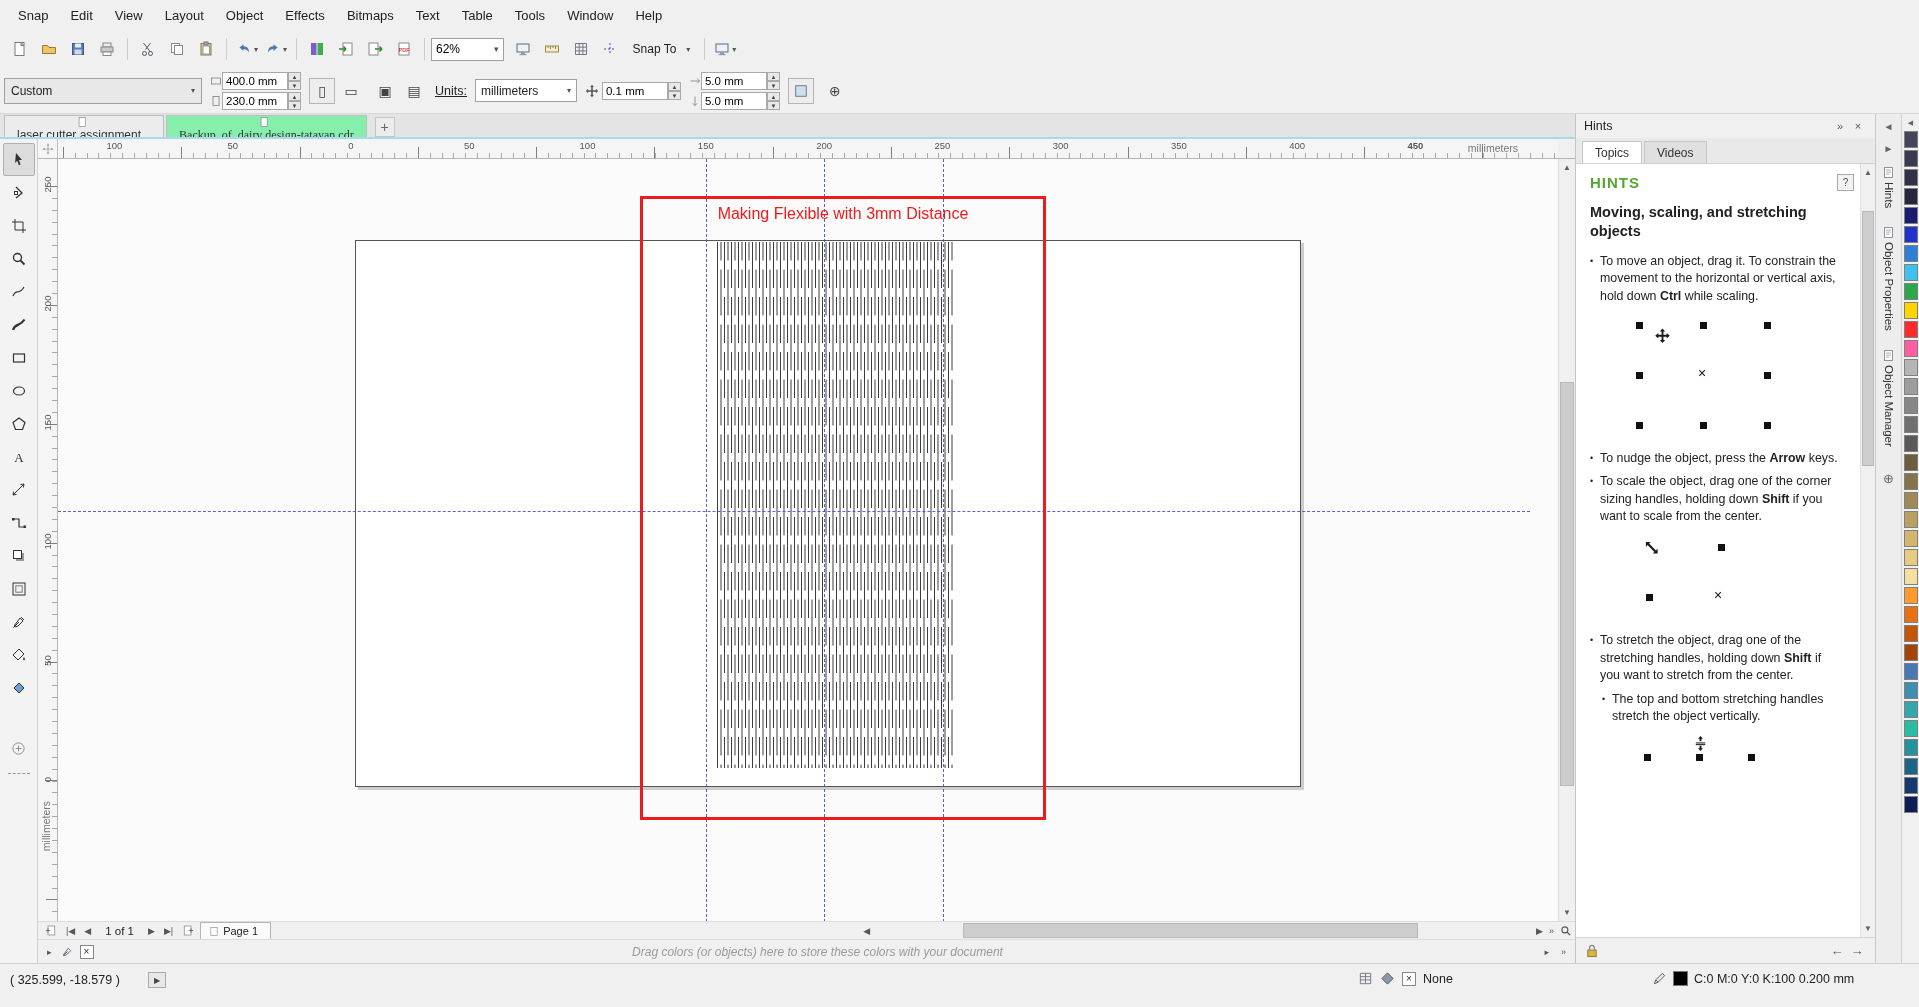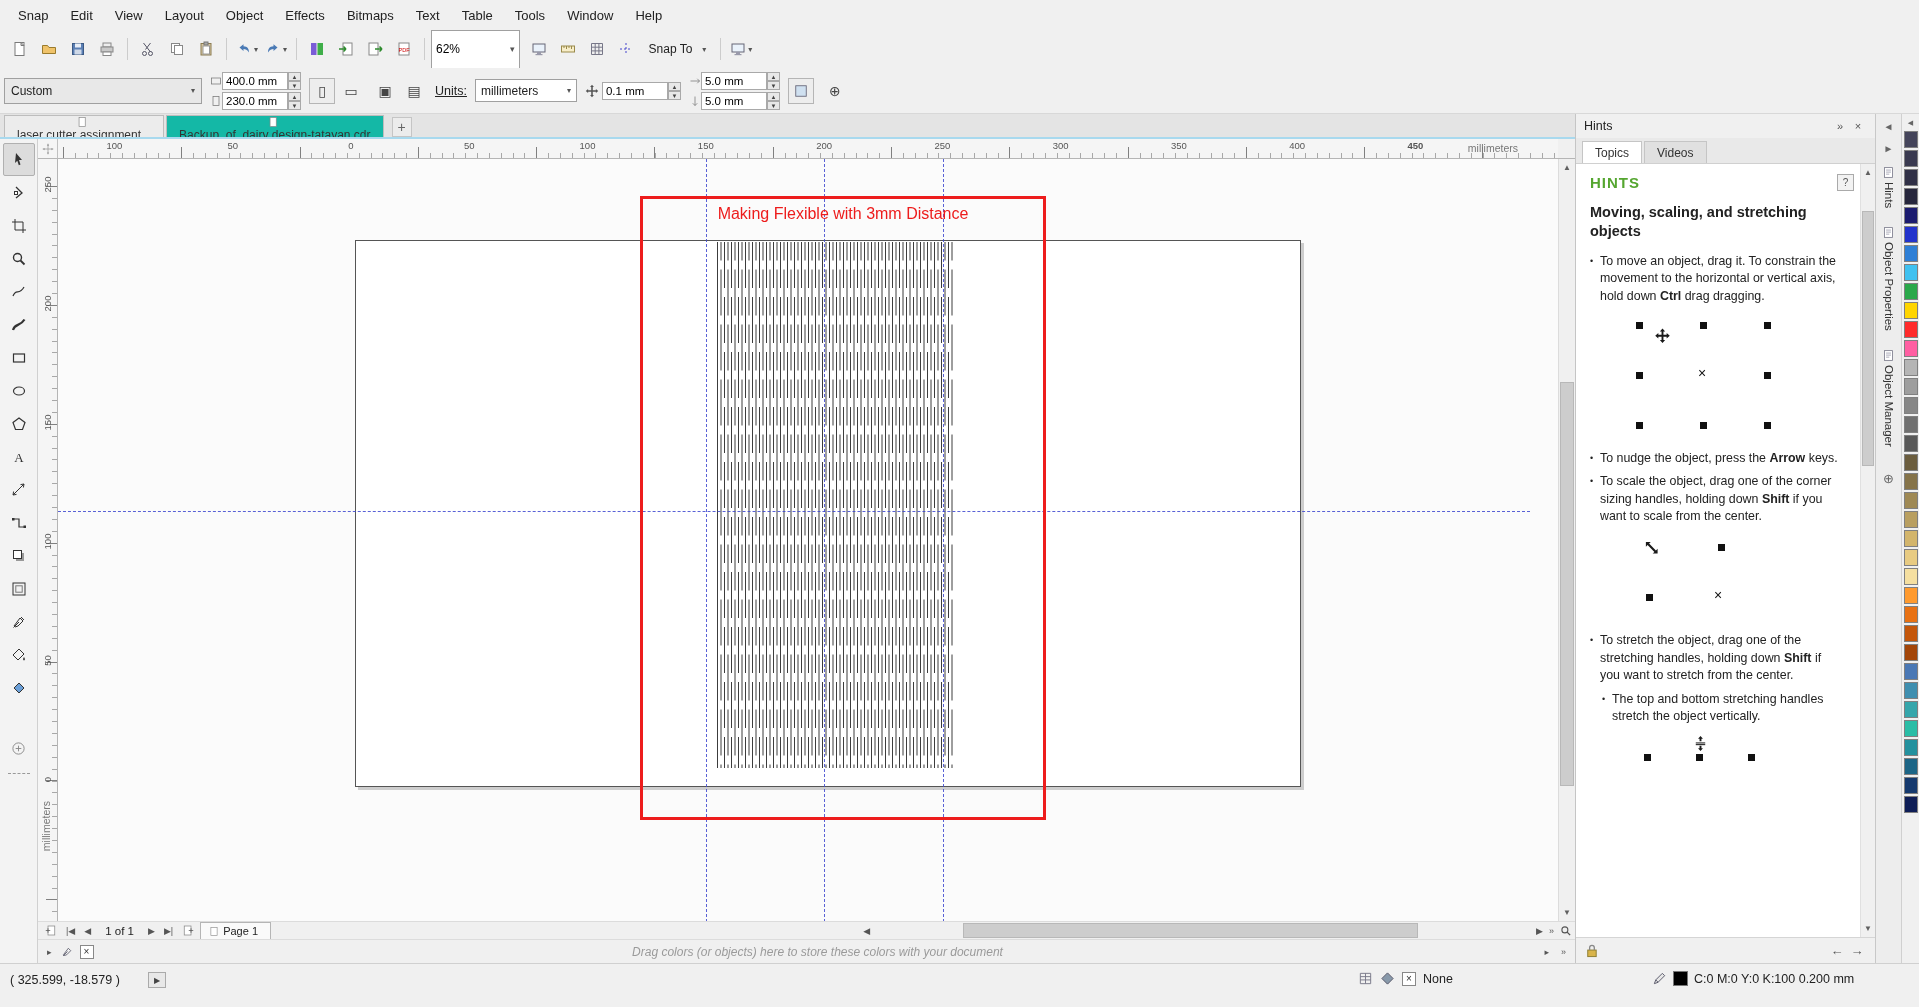--- a/index.html
+++ b/index.html
@@ -10,21 +10,21 @@
 
   
   .menubar { height:30px; display:flex; align-items:center; padding:0 8px; gap:2px; background:#f0f0f0; }
   .menu-item { padding:4px 10px; font-size:13px; cursor:default; }
 
   
   .toolbar { height:38px; display:flex; align-items:center; padding:0 6px; gap:1px; background:#f0f0f0; }
   .tb-btn { min-width:28px; height:27px; display:flex; align-items:center; justify-content:center; border-radius:2px; padding:0 2px; }
   .tb-sep { width:1px; height:22px; background:#cccccc; margin:0 5px; }
   .dd-arrow { font-size:8px; color:#555; margin-left:2px; }
-  .combo { display:flex; align-items:center; background:#fff; border:1px solid #a0a0a0; height:39px; padding:0 4px; gap:20px; }
+  .combo { display:flex; align-items:center; background:#fff; border:1px solid #a0a0a0; height:23px; padding:0 4px; gap:4px; }
   .combo input { border:none; outline:none; width:52px; font-size:12px; font-family:inherit; background:transparent; }
   .combo .dd-arrow { font-size:9px; }
   .snap-combo { display:flex; align-items:center; gap:8px; padding:0 8px; height:26px; }
 
   
   .propbar { height:46px; display:flex; align-items:center; padding:0 4px; gap:8px; background:#f0f0f0; border-bottom:1px solid #d8d8d8; }
   .pb-group { display:flex; align-items:center; gap:3px; }
   .preset { width:198px; height:26px; background:#e8e8e8; border:1px solid #a0a0a0; display:flex; align-items:center; justify-content:space-between; padding:0 6px; }
   .stack { display:flex; flex-direction:column; gap:2px; }
   .mini-field { display:flex; align-items:center; height:18px; }
@@ -36,21 +36,21 @@
   .pb-label { font-size:12.5px; color:#222;text-decoration:underline; }
   .pb-combo { width:102px; height:23px; background:#fff; border:1px solid #a0a0a0; display:flex; align-items:center; justify-content:space-between; padding:0 5px; }
 
   
   .main { flex:1; display:flex; overflow:hidden; }
   .left-area { flex:1; display:flex; flex-direction:column; overflow:hidden; }
 
   
   .doctabs { height:25px; display:flex; align-items:flex-end; background:#e4e4e4; border-bottom:2px solid #a8d9ee; padding-left:4px; }
   .doctab { height:22px; display:flex; align-items:center; padding:0 12px; font-size:12px; background:#ececec; border:1px solid #bdbdbd; border-bottom:none; margin-right:2px; color:#333; max-width:240px; white-space:nowrap; overflow:hidden;flex-direction:column; }
-  .doctab.active { background:#14b8a6; font-weight:400; }
+  .doctab.active { background:#86efac; font-weight:400;font-family:Liberation Serif, serif; }
   .tab-add { width:20px; height:20px; display:flex; align-items:center; justify-content:center; color:#666; font-size:14px; margin-left:6px; background:#ececec; border:1px solid #c5c5c5; }
   .doctab-icon { margin-right:3px; }
 
   .inner-row { flex:1; display:flex; overflow:hidden; }
 
   
   .toolbox { width:38px; background:#f3f3f3; border-right:1px solid #d0d0d0; display:flex; flex-direction:column; align-items:center; padding-top:4px; }
   .tool { width:32px; height:33px; display:flex; align-items:center; justify-content:center; border-radius:2px; }
   .tool.selected { background:#dcdcdc; border:1px solid #b0b0b0; }
   .tool-sep { width:22px; border-top:1px dashed #999; margin:8px 0; }
@@ -802,21 +802,21 @@
     <div class="hints-body">
       <div class="hints-content">
         <div class="hints-heading-row">
           <span class="hints-heading">HINTS</span>
           <span class="help-btn">?</span>
         </div>
         <div class="hints-section">Moving, scaling, and stretching objects</div>
         <div>
             <div class="bullet">
               <span class="dot">•</span>
-              <span class="btext"><span>To move an object, drag it. To constrain the movement to the horizontal or vertical axis, hold down </span><b>Ctrl</b><span> drag dragging.</span></span>
+              <span class="btext"><span>To move an object, drag it. To constrain the movement to the horizontal or vertical axis, hold down </span><b>Ctrl</b><span> while scaling.</span></span>
             </div>
             <div class="hdiag" style="height: 120px;">
               <div class="hsq" style="left:36px;top:6px"></div>
               <div class="hsq" style="left:100px;top:6px"></div>
               <div class="hsq" style="left:164px;top:6px"></div>
               <div class="hsq" style="left:36px;top:56px"></div>
               <div class="hsq" style="left:164px;top:56px"></div>
               <div class="hsq" style="left:36px;top:106px"></div>
               <div class="hsq" style="left:100px;top:106px"></div>
               <div class="hsq" style="left:164px;top:106px"></div>

